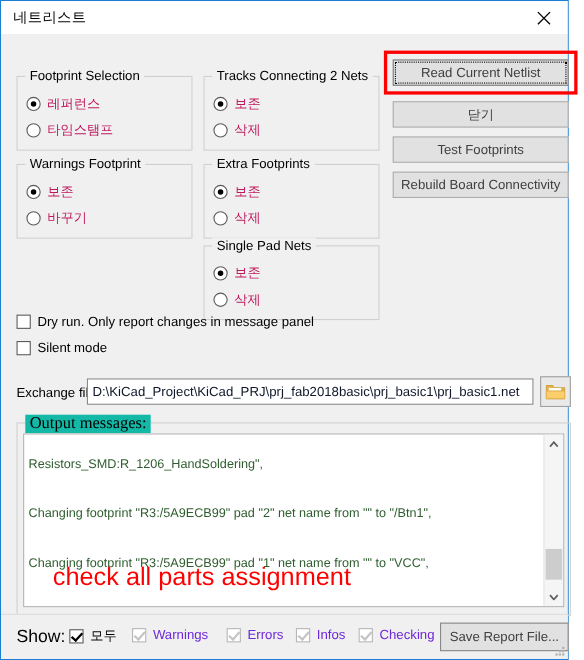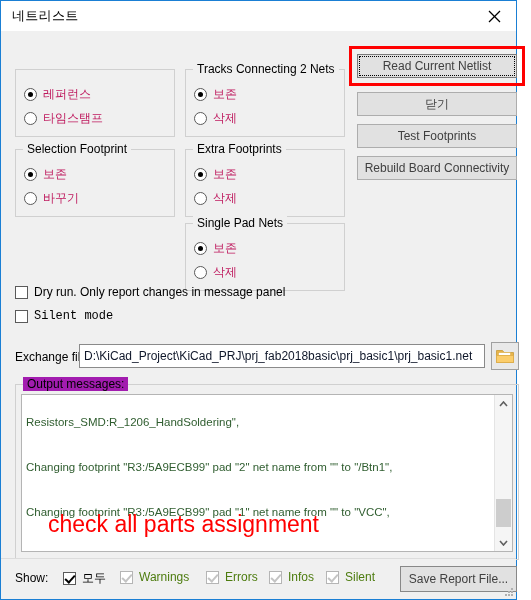--- a/index.html
+++ b/index.html
@@ -147,21 +147,21 @@
     position: absolute;
     left: 3px; top: 0px;
     width: 4px; height: 8px;
     border: solid #000;
     border-width: 0 2px 2px 0;
     transform: rotate(42deg);
   }
   .cbox.disabled { border-color: #b5b5b5; background: #fff; }
   .cbox.disabled.checked::after { border-color: #c4c4c4; }
   .cblabel { font-size: 12px; text-align: center; }
-  .cblabel.disabled { color: #4d7c0f; }
+  .cblabel.disabled { color: #6d28d9; }
 
   
   .nf-label {
     position: absolute;
     font-size: 12px;
   }
   .nf-input {
     position: absolute;
     box-sizing: border-box;
     background: #ffffff;
@@ -189,23 +189,24 @@
   
   .outgroup {
     position: absolute;
     border: 1px solid #d0d0d0;
     box-sizing: border-box;
   }
   .outgroup > .legend {
     position: absolute;
     top: -8px;
     left: 7px;
-    background: #a21caf;
+    background: #14b8a6;
     padding: 0 4px;
-    font-size: 12px;
+    font-size: 15px;
+    font-family: Liberation Serif, serif;
   }
   .outbox {
     position: absolute;
     box-sizing: border-box;
     background: #ffffff;
     border: 1px solid #b4b4b4;
     overflow: hidden;
   }
   .outtext {
     position: absolute;
@@ -258,21 +259,21 @@
   .bottombar {
     position: absolute;
     left: 0; right: 0; bottom: 0;
     height: 40px;
     background: #f0f0f0;
     border-top: 1px solid #dcdcdc;
   }
   .show-label {
     position: absolute;
     left: 14px; top: 12px;
-    font-size: 12px;
+    font-size: 16px;
   }
   .grip {
     position: absolute;
     right: 3px; bottom: 3px;
     width: 10px; height: 10px;
   }
   .grip i {
     position: absolute;
     width: 2px; height: 2px;
     background: #b0b0b0;
@@ -290,32 +291,33 @@
       <svg width="13" height="13" viewBox="0 0 13 13">
         <line x1="1" y1="1" x2="12" y2="12" stroke="#000" stroke-width="1.2"></line>
         <line x1="12" y1="1" x2="1" y2="12" stroke="#000" stroke-width="1.2"></line>
       </svg>
     </div>
   </div>
 
   <div class="content">
 
     <div class="group" style="left:14px; top:38px; width:160px; height:68px;">
+      <span class="legend">Footprint Selection</span>
       <div class="radio-row" style="left:8px; top:16px;">
         <span class="radio checked"></span>
         <span class="rlabel">레퍼런스</span>
       </div>
       <div class="radio-row" style="left:8px; top:40px;">
         <span class="radio"></span>
         <span class="rlabel">타임스탬프</span>
       </div>
     </div>
 
     <div class="group" style="left:14px; top:118px; width:160px; height:68px;">
-      <span class="legend">Selection Footprint</span>
+      <span class="legend">Warnings Footprint</span>
       <div class="radio-row" style="left:8px; top:16px;">
         <span class="radio checked"></span>
         <span class="rlabel">보존</span>
       </div>
       <div class="radio-row" style="left:8px; top:40px;">
         <span class="radio"></span>
         <span class="rlabel">바꾸기</span>
       </div>
     </div>
 
@@ -359,21 +361,21 @@
     <div class="redbox" style="left:348px; top:15px; width:176px; height:40px;"></div>
 
     <div class="btn" style="left:356px; top:93px; width:160px; height:24px;">Test Footprints</div>
     <div class="btn" style="left:356px; top:61px; width:160px; height:24px;">닫기</div>
     <div class="btn" style="left:356px; top:125px; width:160px; height:24px;">Rebuild Board Connectivity</div>
 
     <div class="cbrow" style="left:14px; top:254px;">
       <span class="cbox"></span>
       <span class="cblabel">Dry run. Only report changes in message panel</span>
     </div>
-    <div class="cbrow" style="left:14px; top:278px;font-family:Liberation Mono, monospace;">
+    <div class="cbrow" style="left:14px; top:278px;">
       <span class="cbox"></span>
       <span class="cblabel">Silent mode</span>
     </div>
 
     <div class="nf-label" style="left:14px; top:319px;">Exchange file:</div>
     <div class="nf-input" style="left:78px; top:313px; width:406px; height:24px;">D:\KiCad_Project\KiCad_PRJ\prj_fab2018basic\prj_basic1\prj_basic1.net</div>
     <div class="folder-btn" style="left:490px; top:311px; width:28px; height:28px;">
       <svg width="18" height="15" viewBox="0 0 18 15">
         <path d="M0.5 1.5 h6 l1.6 2 h9.4 v10 h-17 z" fill="#e8b44a" stroke="#c79a37" stroke-width="0.8"></path>
         <rect x="2.5" y="3.5" width="12" height="3" fill="#ffffff" stroke="#d9ab42" stroke-width="0.6"></rect>
@@ -427,21 +429,21 @@
       <div class="cbrow" style="left:205px; top:11px;">
         <span class="cbox checked disabled"></span>
         <span class="cblabel disabled">Errors</span>
       </div>
       <div class="cbrow" style="left:268px; top:11px;">
         <span class="cbox checked disabled"></span>
         <span class="cblabel disabled">Infos</span>
       </div>
       <div class="cbrow" style="left:325px; top:11px;">
         <span class="cbox checked disabled"></span>
-        <span class="cblabel disabled">Silent</span>
+        <span class="cblabel disabled">Checking</span>
       </div>
 
       <div class="btn" style="left:399px; top:7px; width:117px; height:26px; background:#e1e1e1; border:1px solid #888;">Save Report File...</div>
 
       <div class="grip">
         <i style="right:0; bottom:0;"></i>
         <i style="right:3px; bottom:0;"></i>
         <i style="right:6px; bottom:0;"></i>
         <i style="right:0; bottom:3px;"></i>
         <i style="right:3px; bottom:3px;"></i>

